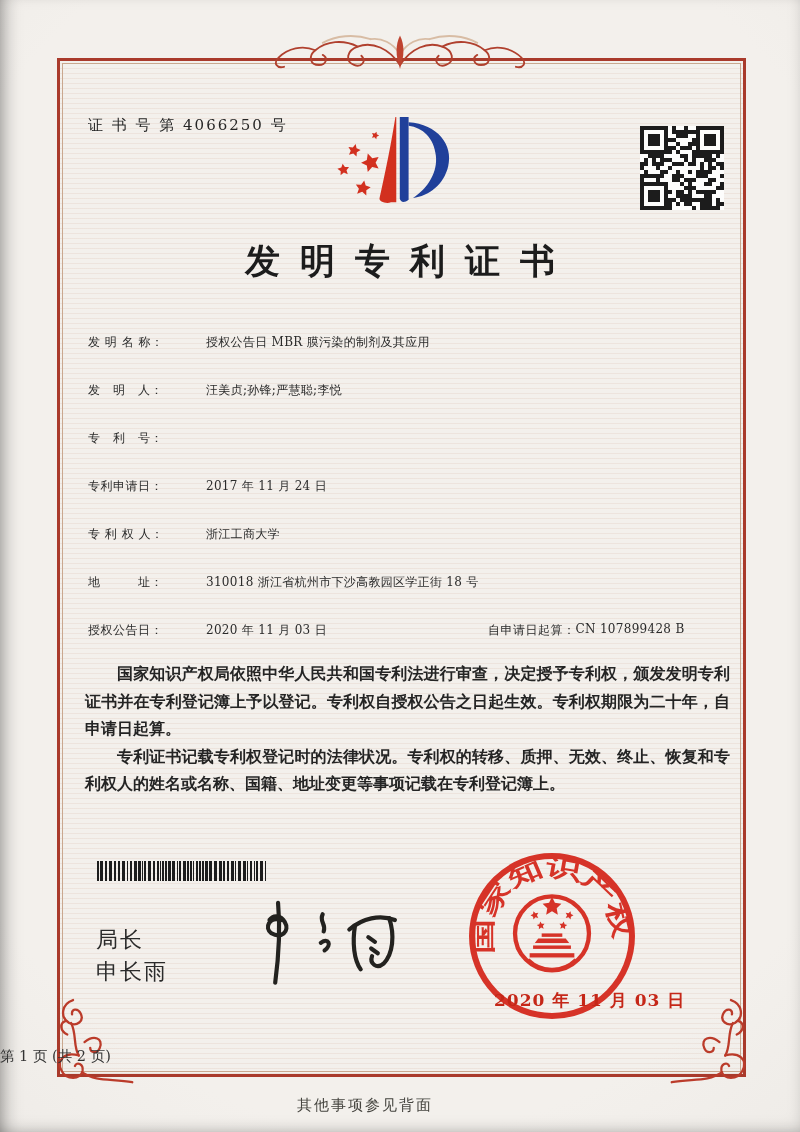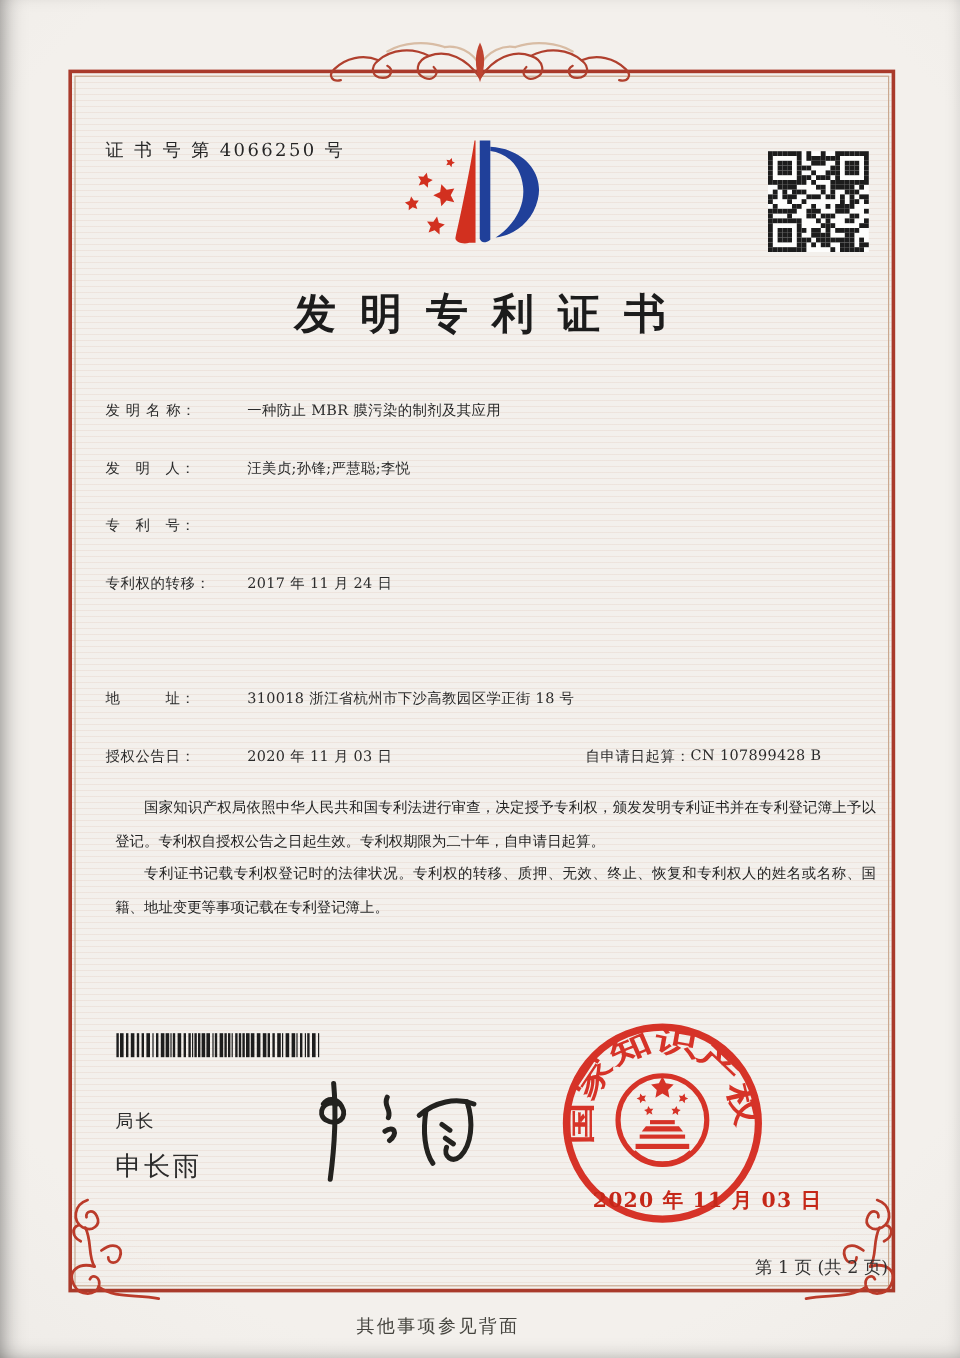--- a/index.html
+++ b/index.html
@@ -28,35 +28,35 @@
   .qr .m{background:#1c1c1c;}
   .title{position:absolute;left:0;right:0;top:238px;margin:0;text-align:center;
          font-size:35px;font-weight:bold;color:#1c1c1c;letter-spacing:20px;text-indent:20px;}
   
   .row{position:absolute;left:88px;right:56px;font-size:12px;display:flex;white-space:pre;}
   .row .lbl{display:inline-block;min-width:118px;letter-spacing:.5px;}
   .row .val{letter-spacing:.3px;}
   .r1{top:334px}.r2{top:382px}.r3{top:430px}.r4{top:478px}.r5{top:526px}.r6{top:574px}.r7{top:622px}
   .grant-no{position:absolute;left:400px;top:0;display:flex;white-space:pre;}
   
-  .paras{position:absolute;left:96px;right:70px;top:660px;font-size:12px;line-height:27.5px;
-         text-align:justify;color:#242424;}
+  .paras{position:absolute;left:85px;right:70px;top:660px;font-size:16px;line-height:27.5px;
+         text-align:justify;color:#242424;font-weight:bold;}
   .paras p{margin:0;text-indent:2em;}
   
   .barcode{position:absolute;left:97px;top:861px;width:212px;height:20px;display:flex;align-items:stretch;}
   .barcode div{background:#1d1d1d;height:100%;}
   
-  .director-title{position:absolute;left:96px;top:925px;font-size:15px;letter-spacing:2px;text-align:center;}
+  .director-title{position:absolute;left:96px;top:925px;font-size:22px;letter-spacing:2px;text-align:center;}
   .director-name{position:absolute;left:96px;top:957px;font-size:22px;letter-spacing:2px;}
   .signature{position:absolute;left:222px;top:888px;width:190px;height:102px;}
   
   .seal{position:absolute;left:466px;top:850px;width:172px;height:172px;opacity:.94;}
   .seal-date{position:absolute;left:494px;top:989px;font-size:17px;color:#c52718;letter-spacing:1px;
              font-weight:bold;white-space:pre;}
-  .pageinfo{position:absolute;left:0;width:740px;top:1047px;text-align:right;font-size:14.5px;color:#333;}
+  .pageinfo{position:absolute;left:0;width:740px;top:1047px;text-align:left;font-size:14.5px;color:#333;}
   .backnote{position:absolute;left:0;width:730px;top:1096px;text-align:center;font-size:15px;color:#45443f;letter-spacing:2px;}
 </style>
 </head>
 <body>
 
 <div class="page">
 
   <div class="frame"></div>
 
   <svg class="orn-top" viewBox="0 0 300 50">
@@ -553,32 +553,36 @@
       <div class="m"></div>
       <div class="m"></div>
       <div class="m"></div>
       <div></div>
     </div>
 
   <h1 class="title">发明专利证书</h1>
 
   <div class="row r1">
     <span class="lbl">发 明 名 称：</span>
-    <span class="val">一种防止 MBR 膜污染的制剂及其应用</span>
+    <span class="val">授权公告日 MBR 膜污染的制剂及其应用</span>
   </div>
   <div class="row r2">
     <span class="lbl">发　明　人：</span>
     <span class="val">汪美贞;孙锋;严慧聪;李悦</span>
   </div>
   <div class="row r3">
     <span class="lbl">专　利　号：</span>
   </div>
   <div class="row r4">
-    <span class="lbl">专利权的转移：</span>
+    <span class="lbl">专利申请日：</span>
     <span class="val">2017 年 11 月 24 日</span>
+  </div>
+  <div class="row r5">
+    <span class="lbl">专 利 权 人：</span>
+    <span class="val">浙江工商大学</span>
   </div>
   <div class="row r6">
     <span class="lbl">地　　　址：</span>
     <span class="val">310018 浙江省杭州市下沙高教园区学正街 18 号</span>
   </div>
   <div class="row r7">
     <span class="lbl">授权公告日：</span>
     <span class="val">2020 年 11 月 03 日</span>
     <span class="grant-no"><span class="lbl" style="min-width:0">自申请日起算：</span><span class="val">CN 107899428 B</span></span>
   </div>

